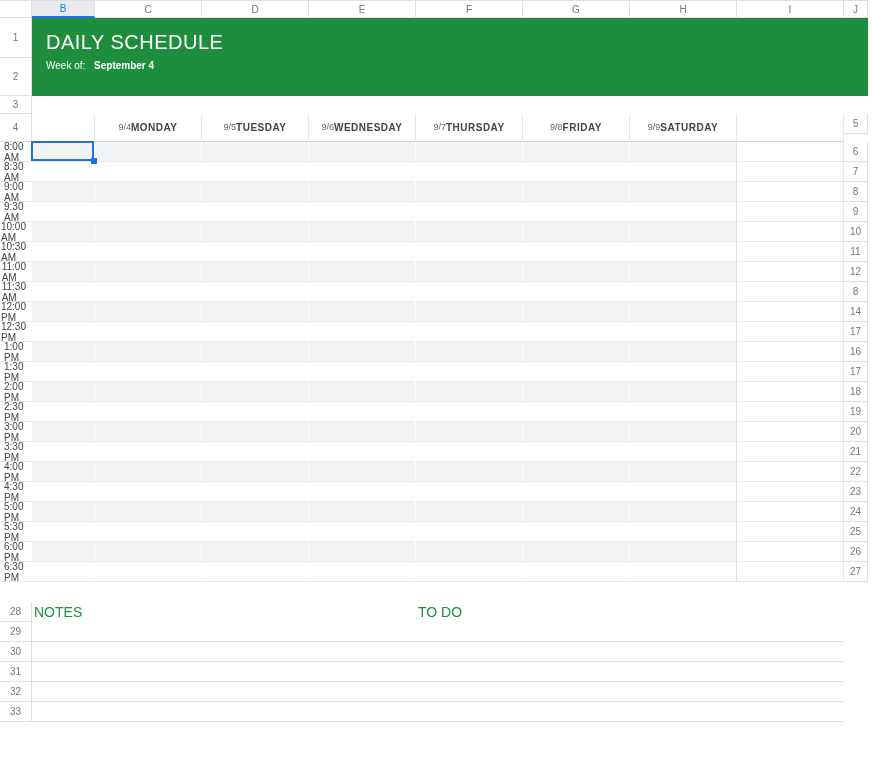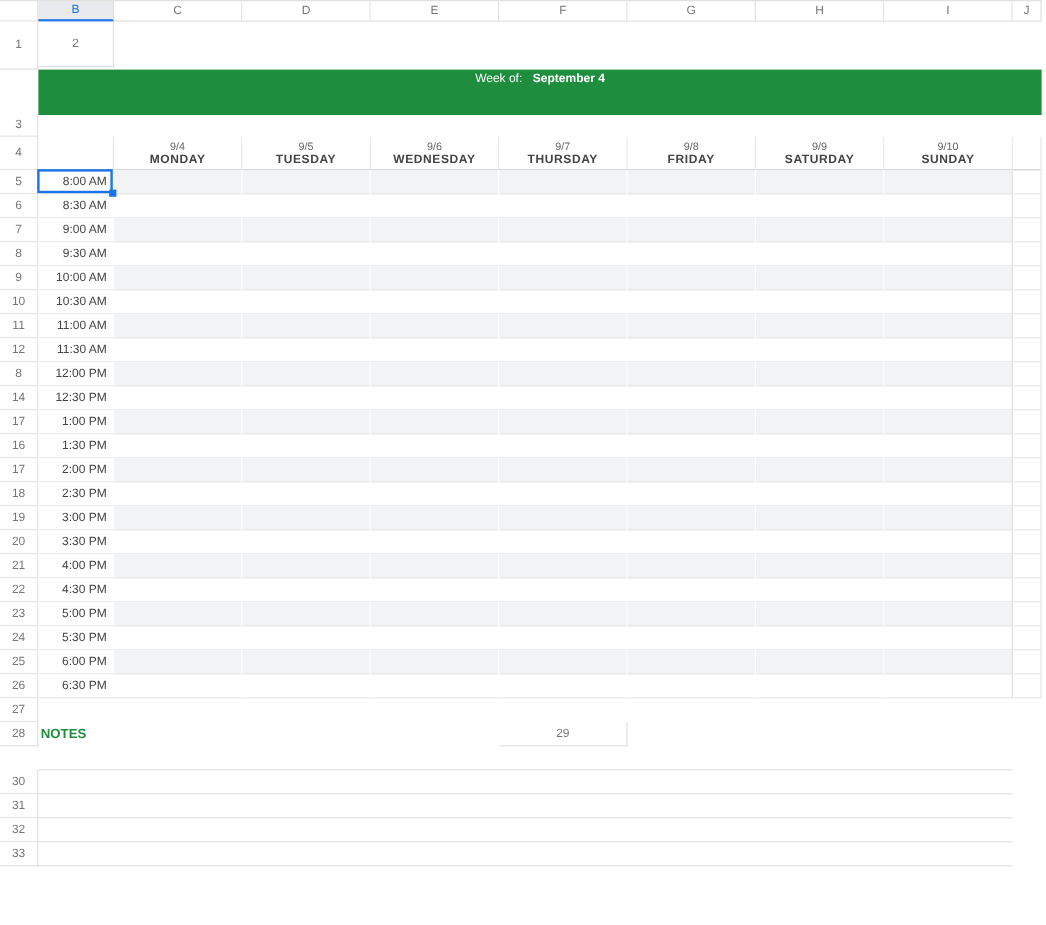--- a/index.html
+++ b/index.html
@@ -6,34 +6,34 @@
 body{font-family:Arial,Helvetica,sans-serif;font-size:11px;color:#222;background:#fff;width:872px;height:771px;overflow:hidden;position:relative}
 .sheet{display:grid;grid-template-columns:32px 63px repeat(7,107px) 24px}
 .colhdr,.rowhdr{background:#fff;color:#777;font-size:10px;display:flex;align-items:center;justify-content:center;border-right:1px solid #e0e0e0;border-bottom:1px solid #e0e0e0;height:18px}
 .colhdr.sel{background:#e8eaed;color:#1a73e8;border-bottom:2px solid #1a73e8}
 .colhdr{border-top:1px solid #e0e0e0}
 .rowhdr{height:20px}
 .rowhdr.r1{height:40px}.rowhdr.r2{height:38px}.rowhdr.r3{height:18px}.rowhdr.rtall{height:20px}
 .cell{border-right:1px solid #e8e8e8;border-bottom:1px solid #e8e8e8;display:flex;align-items:center;padding:0 4px;font-size:10px}
 .banner{grid-column:2/11;background:#1e8e3e;color:#fff;display:flex;flex-direction:column;justify-content:center;padding:0 14px}
 .banner.r1{height:40px;border-bottom:none;font-size:20px;font-weight:400;letter-spacing:.5px;padding-top:8px}
-.banner.r2{height:38px;display:flex;flex-direction:column;align-items:center;justify-content:space-between;padding-bottom:12px;padding-top:2px}
+.banner.r2{height:38px;display:flex;flex-direction:column;align-items:flex-start;justify-content:space-between;padding-bottom:12px;padding-top:2px}
 .banner.r2 .wk{font-size:10px}
 .banner.r2 .wk b{font-weight:bold;margin-left:6px}
 .banner.r2 .help{font-size:10px;font-style:italic;max-width:500px;text-align:right}
 .blankrow{grid-column:2/11;height:18px;background:#fff}
-.dayhdr{height:28px;display:flex;flex-direction:column;align-items:center;justify-content:center;border-bottom:1px solid #d0d0d0;font-size:10px;color:#444}
+.dayhdr{height:28px;display:flex;flex-direction:row;align-items:center;justify-content:center;border-bottom:1px solid #d0d0d0;font-size:10px;color:#444}
 .dayhdr .dt{font-size:9px;color:#666;margin-bottom:1px}
 .dayhdr .dy{font-weight:bold;letter-spacing:.5px}
 .timelabel{height:20px;justify-content:flex-end;padding-right:6px;color:#444;background:#fff;border-right:none}
 .slot{height:20px;border-right:1px solid #fff}
 .slot.alt{background:#f1f3f4}
 .slot.last{border-right:1px solid #e0e0e0}
 .gap{height:20px;grid-column:2/11}
-.section-label{font-weight:bold;color:#1e8e3e;font-size:11px;padding-left:2px}
+.section-label{font-weight:normal;color:#1e8e3e;font-size:14px;padding-left:2px}
 .noteslot{height:20px;border-bottom:1px solid #e0e0e0;border-right:none}
 .selected{position:absolute;border:2px solid #1a73e8;pointer-events:none}
 .selhandle{position:absolute;width:6px;height:6px;background:#1a73e8;pointer-events:none}
 .edgeA{grid-column:1/2}
 .colJ{border-right:1px solid #e0e0e0}
 </style>
 </head>
 <body>
 
 <div class="sheet" id="sheet">
@@ -41,20 +41,23 @@
     <div class="colhdr sel">B</div>
     <div class="colhdr">C</div>
     <div class="colhdr">D</div>
     <div class="colhdr">E</div>
     <div class="colhdr">F</div>
     <div class="colhdr">G</div>
     <div class="colhdr">H</div>
     <div class="colhdr">I</div>
     <div class="colhdr colJ">J</div>
     <div class="rowhdr r1">1</div>
+    <div class="banner r1">
+      <div>DAILY SCHEDULE</div>
+    </div>
     <div class="rowhdr r2">2</div>
     <div class="banner r2">
       <div class="wk"><span>Week of:</span> <b>September 4</b></div>
     </div>
     <div class="rowhdr r3">3</div>
     <div class="blankrow"></div>
     <div class="rowhdr" style="height:28px">4</div>
     <div class="cell dayhdr" style="border-bottom:1px solid #d0d0d0"></div>
     <div class="cell dayhdr">
       <span class="dt">9/4</span>
@@ -73,24 +76,20 @@
       <span class="dy">THURSDAY</span>
     </div>
     <div class="cell dayhdr">
       <span class="dt">9/8</span>
       <span class="dy">FRIDAY</span>
     </div>
     <div class="cell dayhdr">
       <span class="dt">9/9</span>
       <span class="dy">SATURDAY</span>
     </div>
-    <div class="cell dayhdr">
-      <span class="dt">9/10</span>
-      <span class="dy">SUNDAY</span>
-    </div>
     <div class="cell" style="height:28px;border-bottom:1px solid #d0d0d0"></div>
     <div class="rowhdr rtall">5</div>
     <div class="cell timelabel">8:00 AM</div>
     <div class="cell slot alt"></div>
     <div class="cell slot alt"></div>
     <div class="cell slot alt"></div>
     <div class="cell slot alt"></div>
     <div class="cell slot alt"></div>
     <div class="cell slot alt"></div>
     <div class="cell slot alt last"></div>
@@ -302,20 +301,21 @@
     <div class="cell slot"></div>
     <div class="cell slot"></div>
     <div class="cell slot"></div>
     <div class="cell slot"></div>
     <div class="cell slot last"></div>
     <div class="cell" style="height:20px"></div>
     <div class="rowhdr rtall">27</div>
     <div class="gap"></div>
     <div class="rowhdr rtall">28</div>
     <div class="cell section-label" style="height:20px;border:none;grid-column:2/6">NOTES</div>
+    <div class="cell section-label" style="height:20px;border:none;grid-column:6/11">TO DO</div>
     <div class="rowhdr rtall">29</div>
     <div class="cell noteslot" style="grid-column:2/6"></div>
     <div class="cell noteslot" style="grid-column:6/10"></div>
     <div class="cell" style="height:20px;border:none"></div>
     <div class="rowhdr rtall">30</div>
     <div class="cell noteslot" style="grid-column:2/6"></div>
     <div class="cell noteslot" style="grid-column:6/10"></div>
     <div class="cell" style="height:20px;border:none"></div>
     <div class="rowhdr rtall">31</div>
     <div class="cell noteslot" style="grid-column:2/6"></div>

